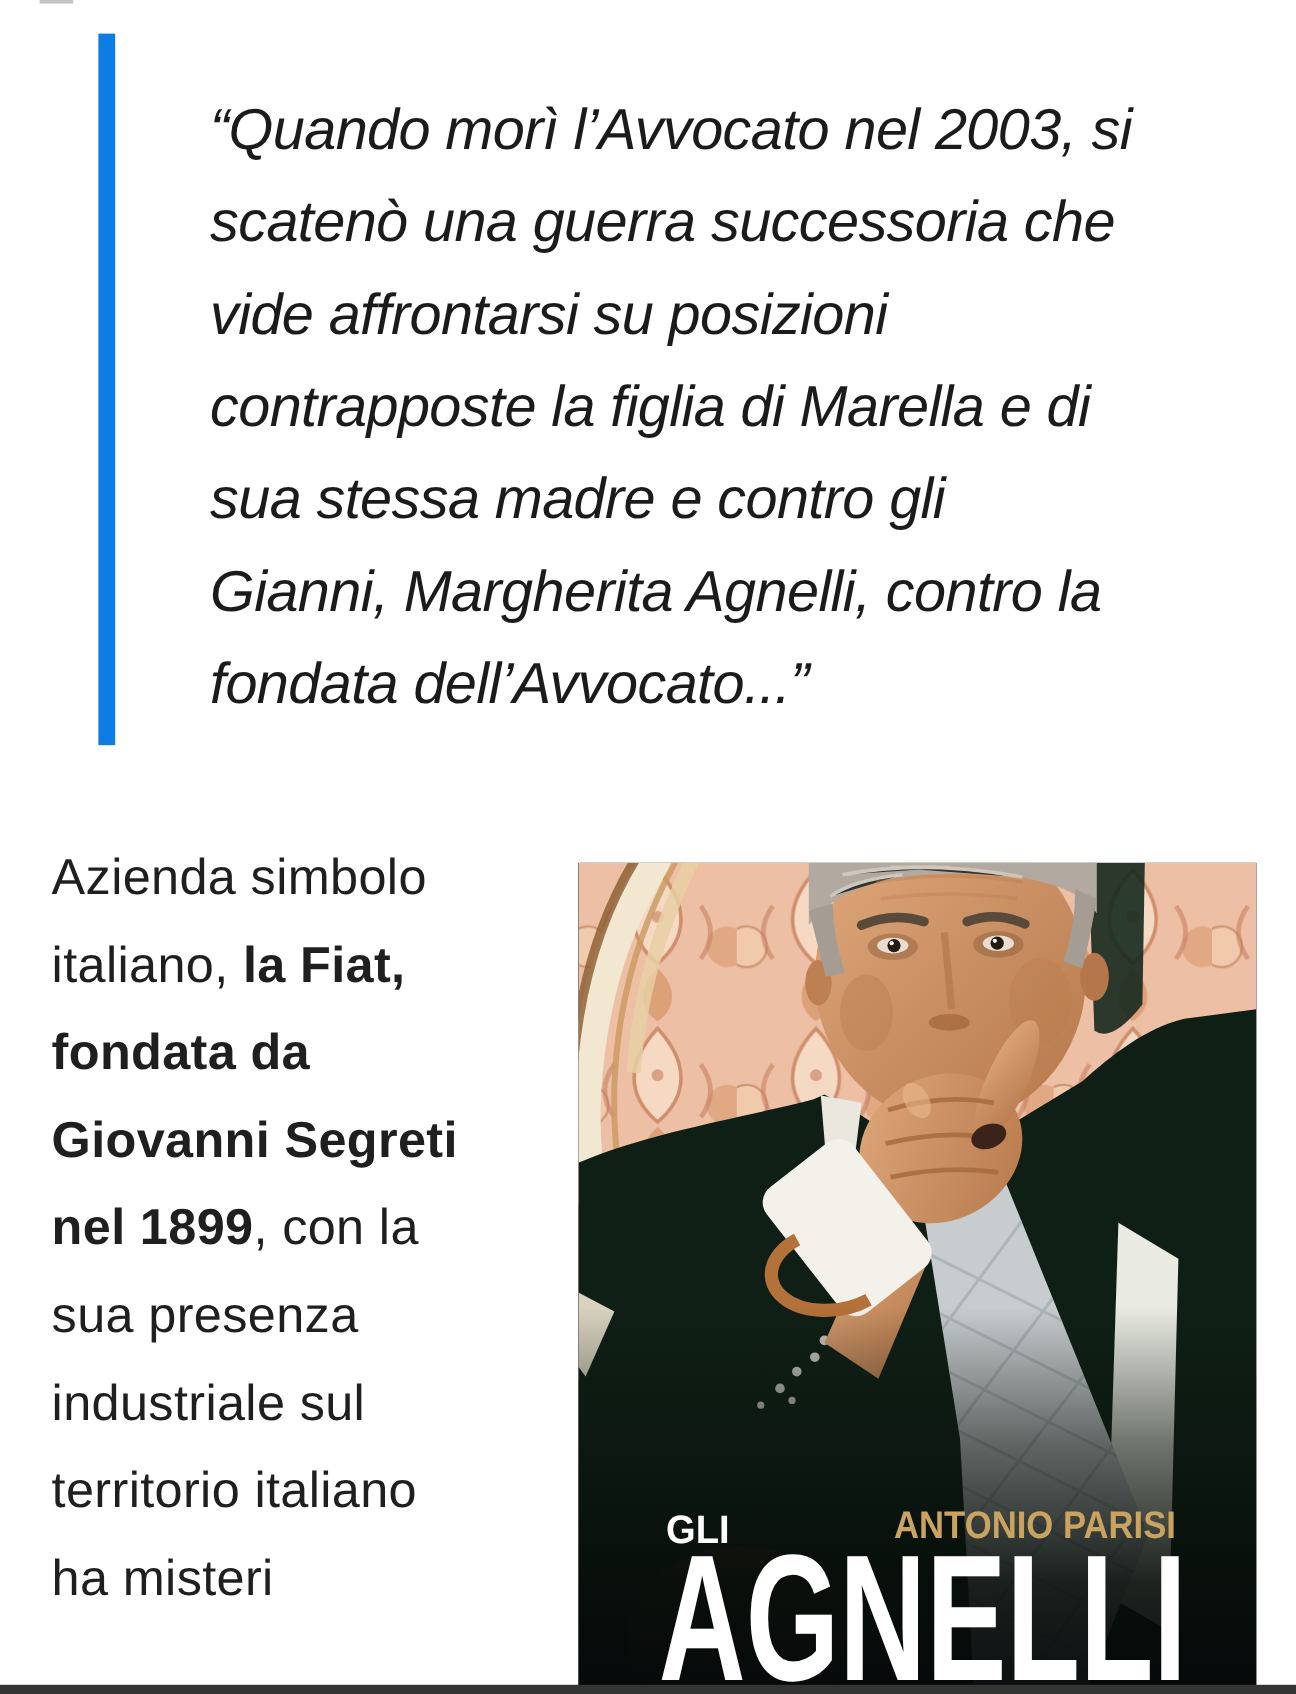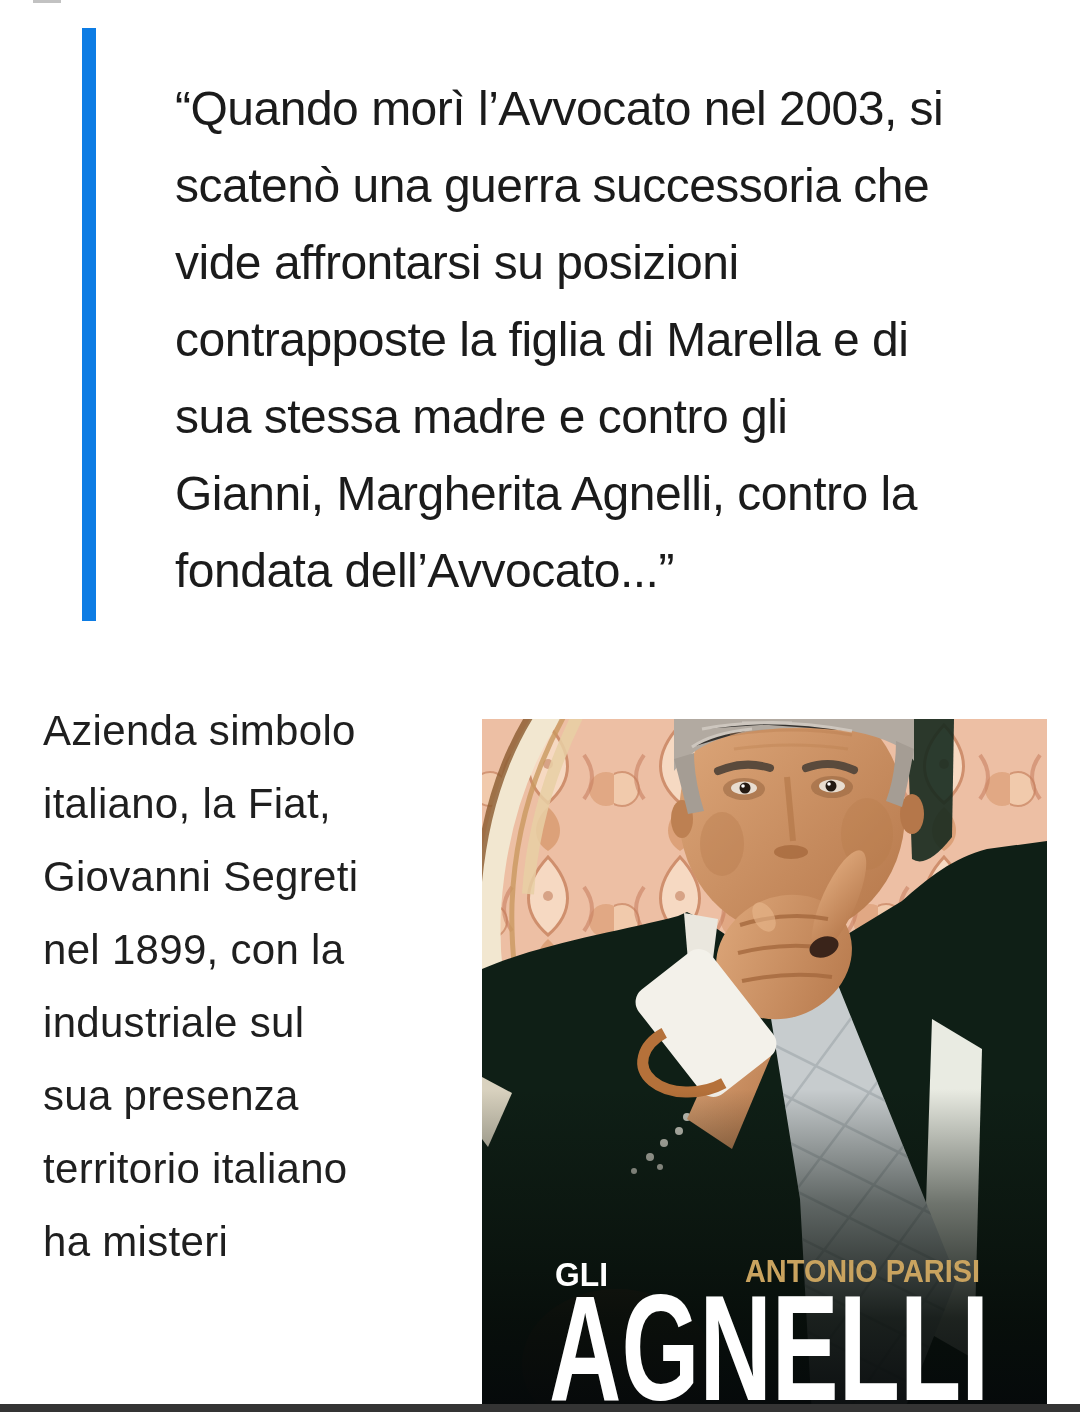--- a/index.html
+++ b/index.html
@@ -10,32 +10,32 @@
     color:#1e1e1e;
   }
   
   .top-artifact{position:absolute;left:33px;top:0;width:28px;height:3px;background:#a8a8a8;opacity:.7;}
 
   
   .quote{position:absolute;left:42px;top:12px;width:980px;}
   .quote-bar{position:absolute;left:0;top:0;width:14px;height:593px;background:#0d7ce4;}
   .quote-text{
     margin-left:93px;padding-top:42px;
-    font-size:48px;line-height:77px;
+    font-style:italic;font-size:48px;line-height:77px;
     letter-spacing:-0.5px;color:#1b1b1b;
   }
   .quote-line{white-space:nowrap;}
 
   
   .left-col{
     position:absolute;left:43px;top:694px;width:400px;
     font-size:42px;line-height:73px;color:#1f1f1f;letter-spacing:.3px;
   }
   .para-line{white-space:nowrap;}
-  .para-line .b{font-weight:normal;}
+  .para-line .b{font-weight:bold;}
 
   
   .book-cover{
     position:absolute;left:478px;top:715px;width:565px;height:697px;
     margin:4px;overflow:hidden;background:#0e1c14;cursor:pointer;
   }
   .book-cover svg{display:block;}
 
   
   .bottom-bar{position:absolute;left:0;top:1404px;width:1080px;height:8px;background:#343434;}
@@ -56,24 +56,25 @@
         <div class="quote-line">contrapposte la figlia di Marella e di</div>
         <div class="quote-line">sua stessa madre e contro gli</div>
         <div class="quote-line">Gianni, Margherita Agnelli, contro la</div>
         <div class="quote-line">fondata dell’Avvocato...”</div>
       </div>
   </blockquote>
 
   <div class="left-col">
       <div class="para-line"><span>Azienda simbolo</span></div>
       <div class="para-line"><span>italiano, </span><span class="b">la Fiat,</span></div>
+      <div class="para-line"><span class="b">fondata da</span></div>
       <div class="para-line"><span class="b">Giovanni Segreti</span></div>
       <div class="para-line"><span class="b">nel 1899</span><span>, con la</span></div>
+      <div class="para-line"><span>sua presenza</span></div>
       <div class="para-line"><span>industriale sul</span></div>
-      <div class="para-line"><span>sua presenza</span></div>
       <div class="para-line"><span>territorio italiano</span></div>
       <div class="para-line"><span>ha misteri</span></div>
     </div>
 
   <figure class="book-cover">
     <svg width="565" height="697" viewBox="0 0 565 697" xmlns="http://www.w3.org/2000/svg">
       <defs>
         <pattern id="dmk" width="132" height="132" patternUnits="userSpaceOnUse">
           <rect width="132" height="132" fill="#edbfa4"></rect>
           <path d="M66 6 C92 34 92 62 66 84 C40 62 40 34 66 6 Z" fill="#f6d9c2" stroke="#cf8f6d" stroke-width="3"></path>

